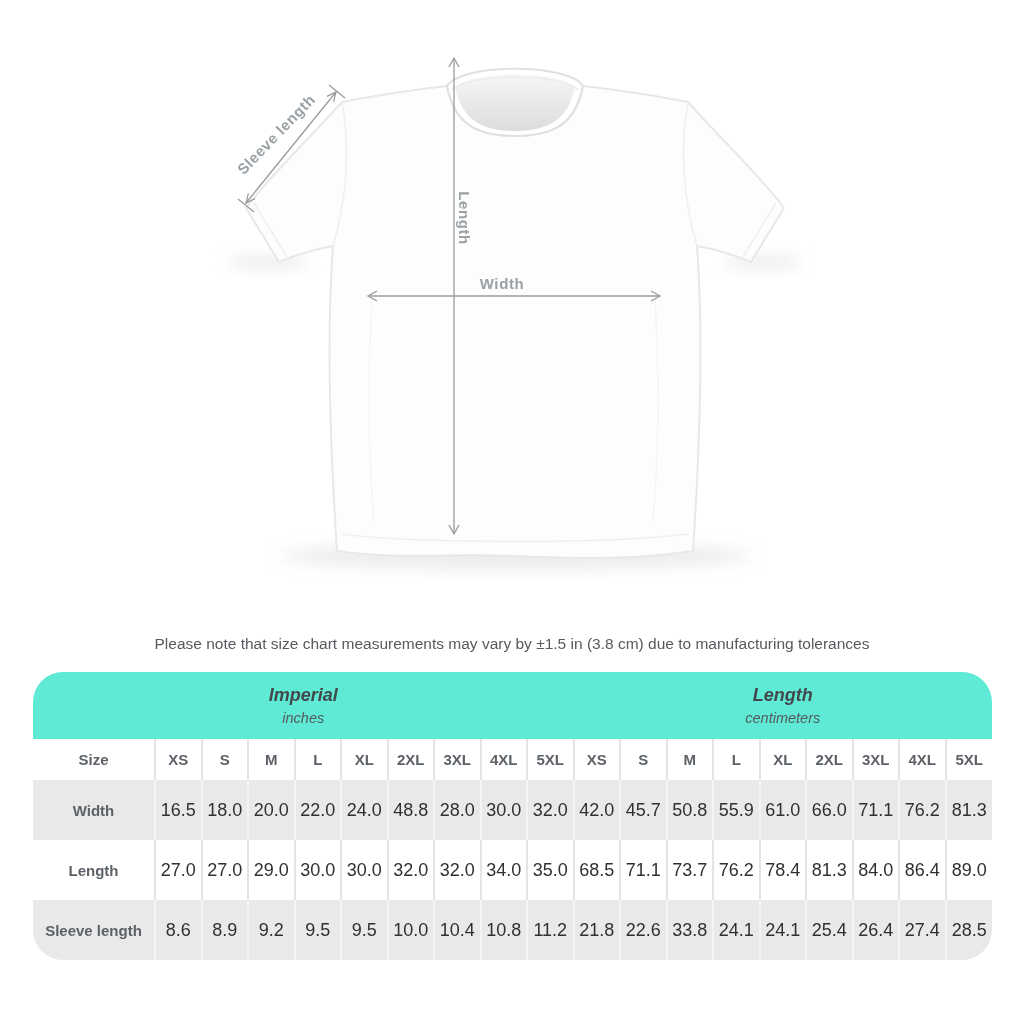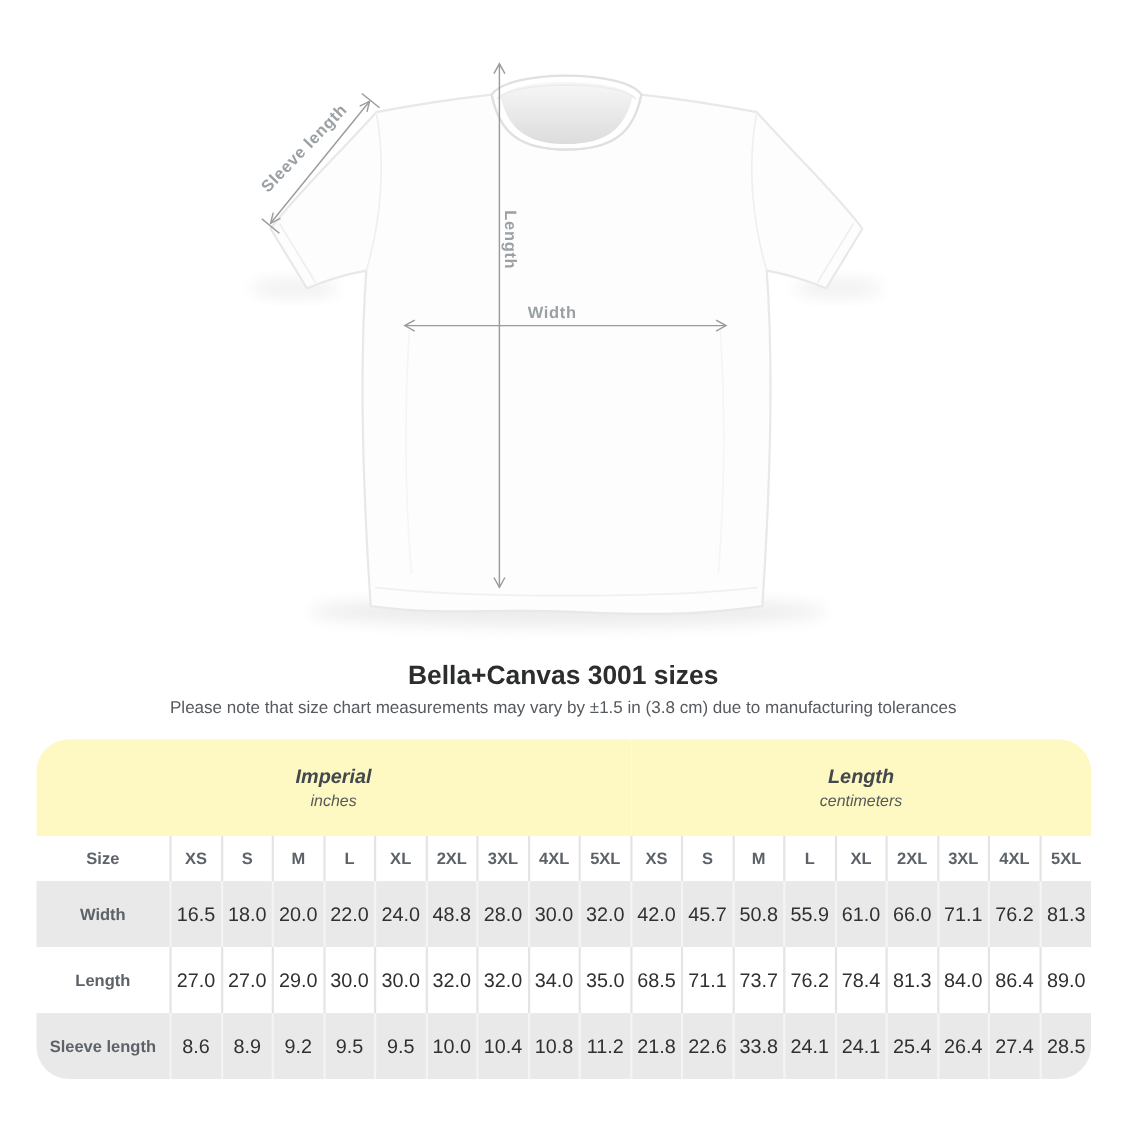--- a/index.html
+++ b/index.html
@@ -12,21 +12,21 @@
   
   .page-title{position:absolute;top:601px;left:0;width:1024px;text-align:center;
               font-size:24px;font-weight:bold;color:#2b2d2f;}
   .page-subtitle{position:absolute;top:635px;left:0;width:1024px;text-align:center;
                  font-size:15.5px;color:#565a5e;}
   
   .table-wrap{position:absolute;left:33px;top:672px;width:959px;border-radius:30px;overflow:hidden;}
   table.size-table{width:100%;border-collapse:collapse;table-layout:fixed;}
   .size-table col.size-col{width:122px;}
   .size-table td,.size-table th{text-align:center;vertical-align:middle;padding:0;}
-  tr.band-row{height:88px;background:#fef9c3;}
+  tr.band-row{height:67px;background:#5eead4;}
   .band-title{font-size:18px;font-weight:bold;font-style:italic;color:#43484c;}
   .band-unit{font-size:14.5px;font-style:italic;color:#55595d;margin-top:4px;}
   tr.size-row{height:41px;background:#ffffff;}
   tr.size-row th{font-size:15px;font-weight:bold;color:#5c6268;}
   tr.data-row{height:60px;}
   tr.data-row td{font-size:18px;color:#2e3032;}
   tr.data-row th{font-size:15px;font-weight:bold;color:#5c6268;}
   tr.r-gray{background:#e9e9e9;}
   tr.r-white{background:#ffffff;}
   tr.sep-light > *:not(:first-child){border-left:2px solid #e4e4e4;}
@@ -101,21 +101,20 @@
       <line x1="368" y1="296" x2="660" y2="296"></line>
       <polyline points="377,291 368,296 377,301"></polyline>
       <polyline points="651,291 660,296 651,301"></polyline>
     </g>
 
     <text class="dim-label" x="280" y="138" text-anchor="middle" transform="rotate(-46 280 138)">Sleeve length</text>
     <text class="dim-label" x="459" y="218" text-anchor="middle" transform="rotate(90 459 218)">Length</text>
     <text class="dim-label" x="502" y="289" text-anchor="middle">Width</text>
   </svg>
 
-  <div class="page-title">Bella+Canvas 3001 sizes</div>
   <div class="page-subtitle">Please note that size chart measurements may vary by ±1.5 in (3.8 cm) due to manufacturing tolerances</div>
 
   <div class="table-wrap">
     <table class="size-table">
       <colgroup>
         <col class="size-col">
         <col>
           <col>
           <col>
           <col>

